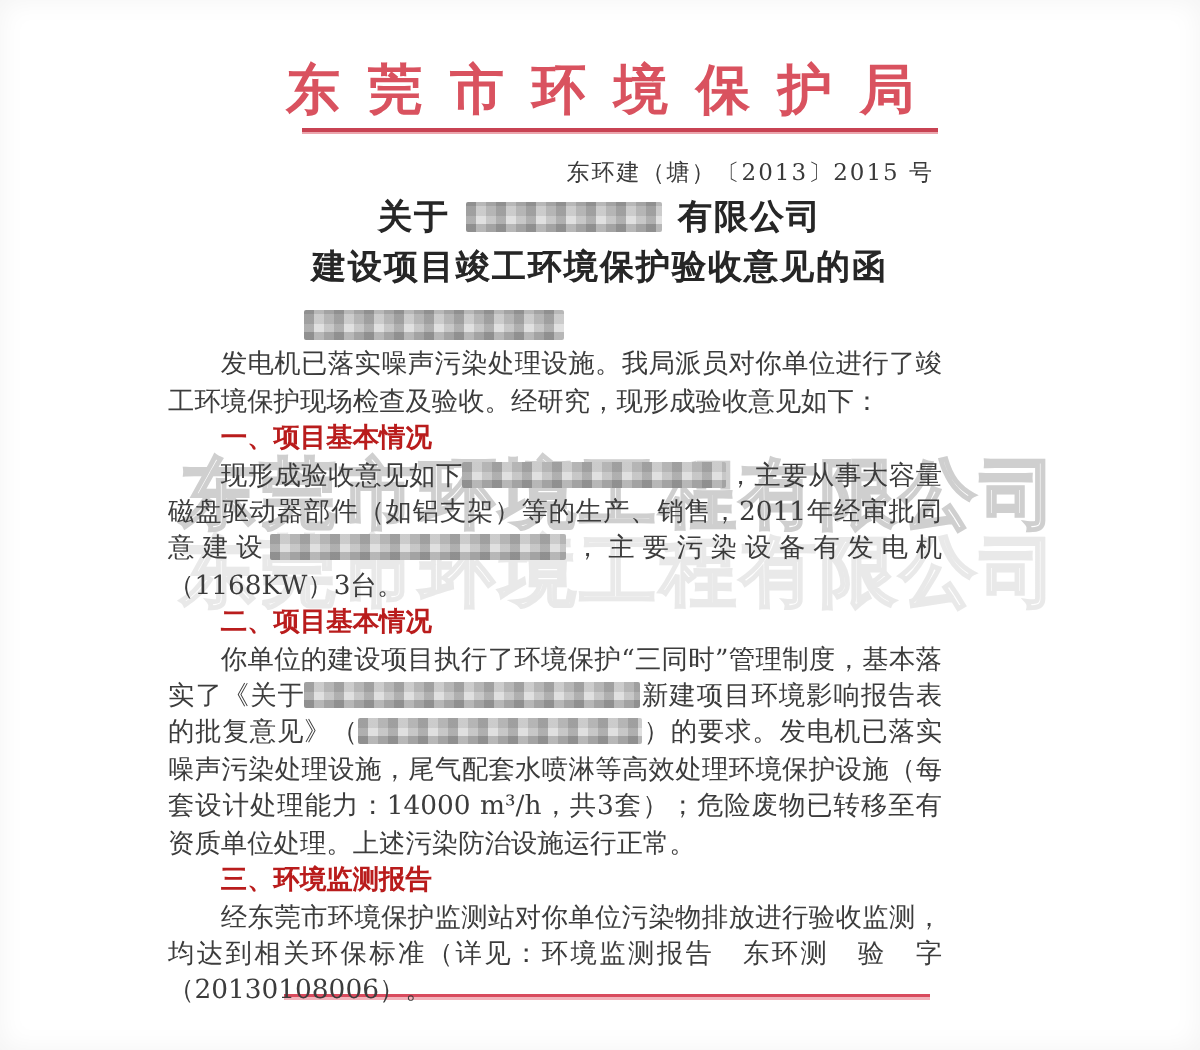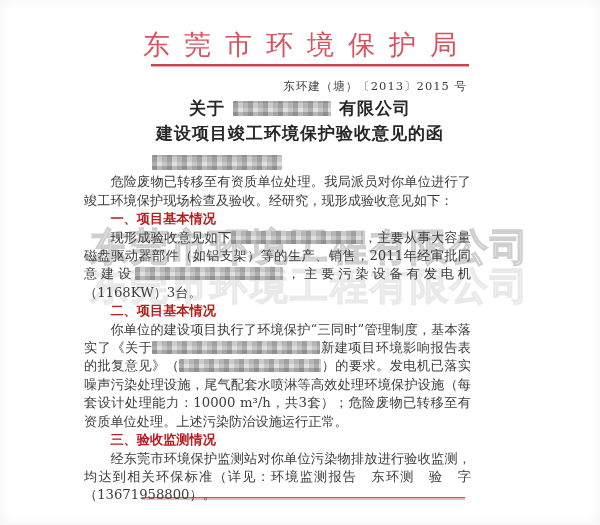--- a/index.html
+++ b/index.html
@@ -13,21 +13,21 @@
     position:relative;
     width:600px;height:525px;
     background:#ffffff;
     box-shadow:inset 0 0 14px rgba(0,0,0,0.05);
     overflow:hidden;
   }
   
   .agency{
     position:absolute;top:27px;left:0;right:0;
     text-align:center;
-    font-size:27px;font-weight:normal;
+    font-size:27px;font-weight:bold;
     letter-spacing:14px;padding-left:14px;
     color:#d9525f;
     white-space:nowrap;
   }
   .head-rule{
     position:absolute;top:64px;left:151px;
     width:318px;height:3px;
     background:linear-gradient(to bottom,#c84353 0 2px,#eba6ae 2px 3px);
   }
   .doc-number{
@@ -108,24 +108,24 @@
   <div class="head-rule"></div>
   <div class="doc-number">东环建（塘）〔2013〕2015 号</div>
 
   <div class="doc-title l1">
     <span>关于</span><span class="redact title-blk"></span><span>有限公司</span>
   </div>
   <div class="doc-title l2">建设项目竣工环境保护验收意见的函</div>
 
   <div class="body-text">
     <p class="salutation"><span class="redact salute-blk"></span></p>
-    <p>危险废物已转移至有资质单位处理。我局派员对你单位进行了竣工环境保护现场检查及验收。经研究，现形成验收意见如下：</p>
+    <p>发电机已落实噪声污染处理设施。我局派员对你单位进行了竣工环境保护现场检查及验收。经研究，现形成验收意见如下：</p>
     <p class="heading">一、项目基本情况</p>
     <p><span>现形成验收意见如下</span><span class="redact loc-blk"></span><span>，主要从事大容量磁盘驱动器部件（如铝支架）等的生产、销售，2011年经审批同意建设</span><span class="redact build-blk"></span><span>，主要污染设备有发电机（1168KW）3台。</span></p>
     <p class="heading">二、项目基本情况</p>
-    <p><span>你单位的建设项目执行了环境保护“三同时”管理制度，基本落实了《关于</span><span class="redact approve-blk"></span><span>新建项目环境影响报告表的批复意见》（</span><span class="redact code-blk"></span><span>）的要求。发电机已落实噪声污染处理设施，尾气配套水喷淋等高效处理环境保护设施（每套设计处理能力：10000 m³/h，共3套）；危险废物已转移至有资质单位处理。上述污染防治设施运行正常。</span></p>
-    <p class="heading">三、验收监测情况</p>
-    <p>经东莞市环境保护监测站对你单位污染物排放进行验收监测，均达到相关环保标准（详见：环境监测报告　东环测　验　字（13671958800）。</p>
+    <p><span>你单位的建设项目执行了环境保护“三同时”管理制度，基本落实了《关于</span><span class="redact approve-blk"></span><span>新建项目环境影响报告表的批复意见》（</span><span class="redact code-blk"></span><span>）的要求。发电机已落实噪声污染处理设施，尾气配套水喷淋等高效处理环境保护设施（每套设计处理能力：14000 m³/h，共3套）；危险废物已转移至有资质单位处理。上述污染防治设施运行正常。</span></p>
+    <p class="heading">三、环境监测报告</p>
+    <p>经东莞市环境保护监测站对你单位污染物排放进行验收监测，均达到相关环保标准（详见：环境监测报告　东环测　验　字（20130108006）。</p>
   </div>
 
   <div class="bottom-rule"></div>
 
 </div>
 
 </body></html>

